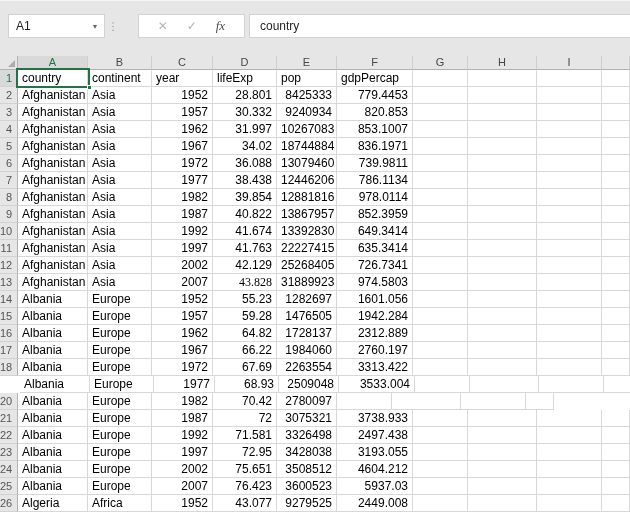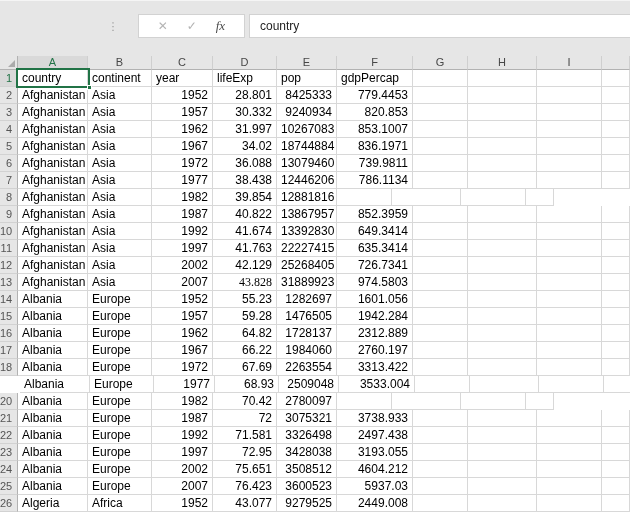--- a/index.html
+++ b/index.html
@@ -102,20 +102,24 @@
     background: #217346; border: 1px solid #fff;
     pointer-events: auto; cursor: crosshair;
   }
 </style>
 </head>
 <body>
 
 <div class="app">
 
   <div class="chrome">
+    <div class="name-box">
+      <span class="nb-val">A1</span>
+      <span class="nb-arrow">▾</span>
+    </div>
     <div class="dots">⋮</div>
     <div class="fx-group">
       <span class="icn">✕</span>
       <span class="icn">✓</span>
       <span class="icn fx">fx</span>
     </div>
     <div class="formula-input">country</div>
   </div>
 
   <div class="grid">
@@ -228,20 +232,21 @@
           <div class="cell" style="width: 65px;"></div>
           <div class="cell" style="width: 28px;"></div>
         </div>
         <div class="r">
           <div class="rn" style="width: 18px;">8</div>
           <div class="cell" style="width: 70px;">Afghanistan</div>
           <div class="cell" style="width: 64px;">Asia</div>
           <div class="cell num" style="width: 61px;">1982</div>
           <div class="cell num" style="width: 64px;">39.854</div>
           <div class="cell num" style="width: 60px;">12881816</div>
+          <div class="cell num" style="width: 76px;">978.0114</div>
           <div class="cell" style="width: 55px;"></div>
           <div class="cell" style="width: 69px;"></div>
           <div class="cell" style="width: 65px;"></div>
           <div class="cell" style="width: 28px;"></div>
         </div>
         <div class="r">
           <div class="rn" style="width: 18px;">9</div>
           <div class="cell" style="width: 70px;">Afghanistan</div>
           <div class="cell" style="width: 64px;">Asia</div>
           <div class="cell num" style="width: 61px;">1987</div>

